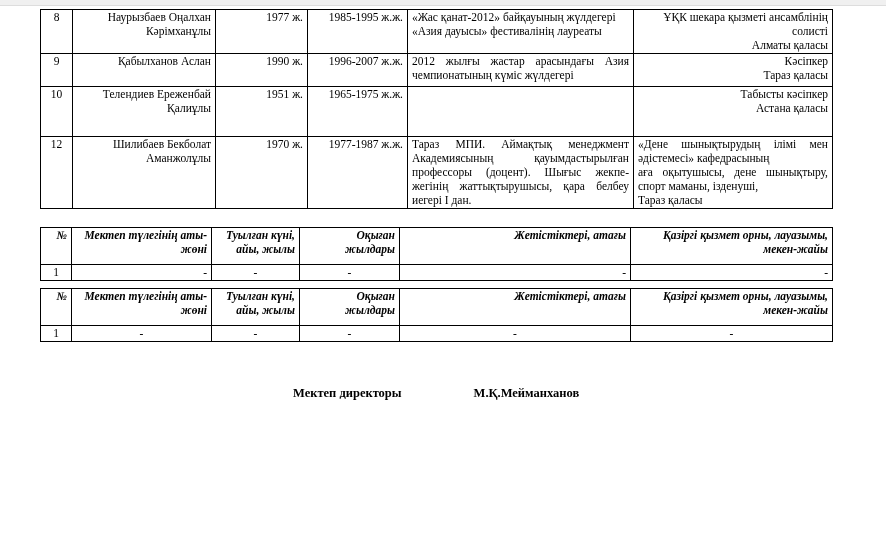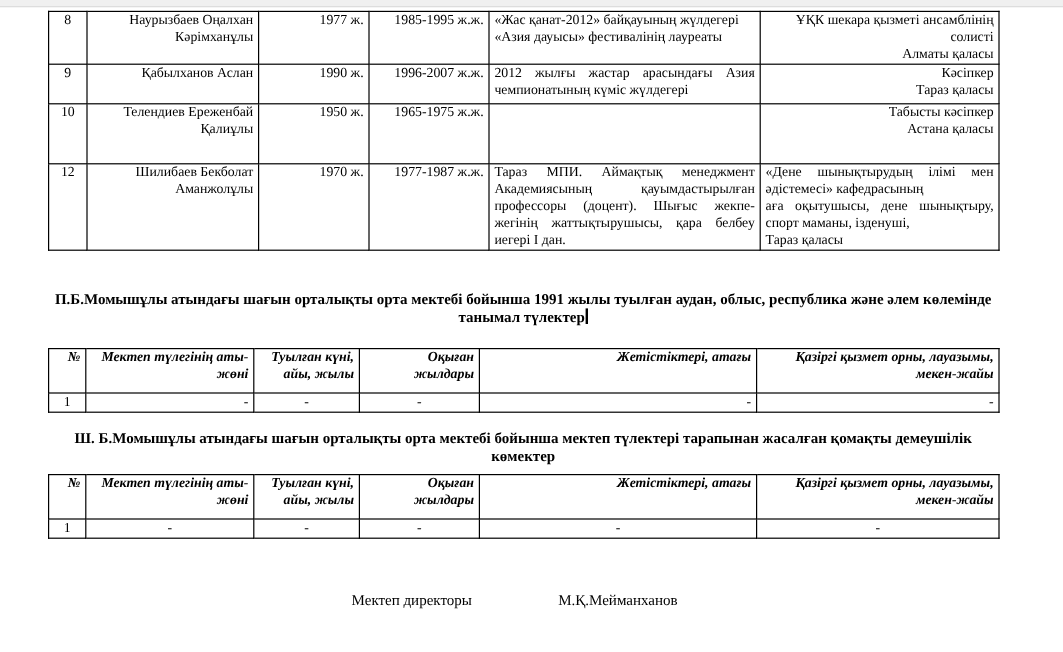--- a/index.html
+++ b/index.html
@@ -59,21 +59,21 @@
   #table3 { margin-top: 7px; }
   .caret {
     display: inline-block;
     width: 1.5px; height: 13px;
     background: #000;
     vertical-align: -2px;
     margin-left: 1px;
   }
   .signature {
     margin-top: 44px;
-    font-weight: normal;
+    font-weight: bold;
     font-size: 12.5px;
     padding-left: 253px;
   }
   .signature .sig-name { margin-left: 72px; }
 </style>
 </head>
 <body>
 
 <div class="top-strip"></div>
 
@@ -104,40 +104,39 @@
         <td>Қабылханов Аслан</td>
         <td>1990 ж.</td>
         <td>1996-2007 ж.ж.</td>
         <td class="just">2012 жылғы жастар арасындағы Азия чемпионатының күміс жүлдегері</td>
         <td>Кәсіпкер
 Тараз қаласы</td>
       </tr>
       <tr>
         <td class="t-num">10</td>
         <td>Телендиев Ереженбай Қалиұлы</td>
-        <td>1950 ж.</td>
+        <td>1951 ж.</td>
         <td>1965-1975 ж.ж.</td>
         <td class="just"></td>
         <td>Табысты кәсіпкер
 Астана қаласы</td>
       </tr>
       <tr>
         <td class="t-num">12</td>
         <td>Шилибаев Бекболат Аманжолұлы</td>
         <td>1970 ж.</td>
         <td>1977-1987 ж.ж.</td>
         <td class="just">Тараз МПИ. Аймақтық менеджмент Академиясының қауымдастырылған профессоры (доцент). Шығыс жекпе-жегінің жаттықтырушысы, қара белбеу иегері І дан.</td>
         <td class="just">«Дене шынықтырудың ілімі мен әдістемесі» кафедрасының
 аға оқытушысы, дене шынықтыру, спорт маманы, ізденуші,
 Тараз қаласы</td>
       </tr>
     </tbody>
   </table>
 
-  <div class="heading" id="heading1"><span>П.Б.Момышұлы атындағы шағын орталықты орта мектебі бойынша 1991 жылы туылған аудан, облыс, республика және әлем көлемінде танымал түлектер</span><span class="caret"></span></div>
 
   <table id="table2" class="sub-table">
     <colgroup>
       <col style="width:31px">
         <col style="width:140px">
         <col style="width:88px">
       <col style="width:100px">
         <col style="width:231px">
         <col style="width:202px">
     </colgroup>
@@ -154,21 +153,20 @@
         <td class="t-num">1</td>
         <td>-</td>
         <td class="center">-</td>
         <td class="center">-</td>
         <td>-</td>
         <td>-</td>
       </tr>
     </tbody>
   </table>
 
-  <div class="heading" id="heading2"><span>Ш. Б.Момышұлы атындағы шағын орталықты орта мектебі бойынша мектеп түлектері тарапынан жасалған қомақты демеушілік көмектер</span></div>
 
   <table id="table3" class="sub-table">
     <colgroup>
       <col style="width:31px">
         <col style="width:140px">
         <col style="width:88px">
       <col style="width:100px">
         <col style="width:231px">
         <col style="width:202px">
     </colgroup>

